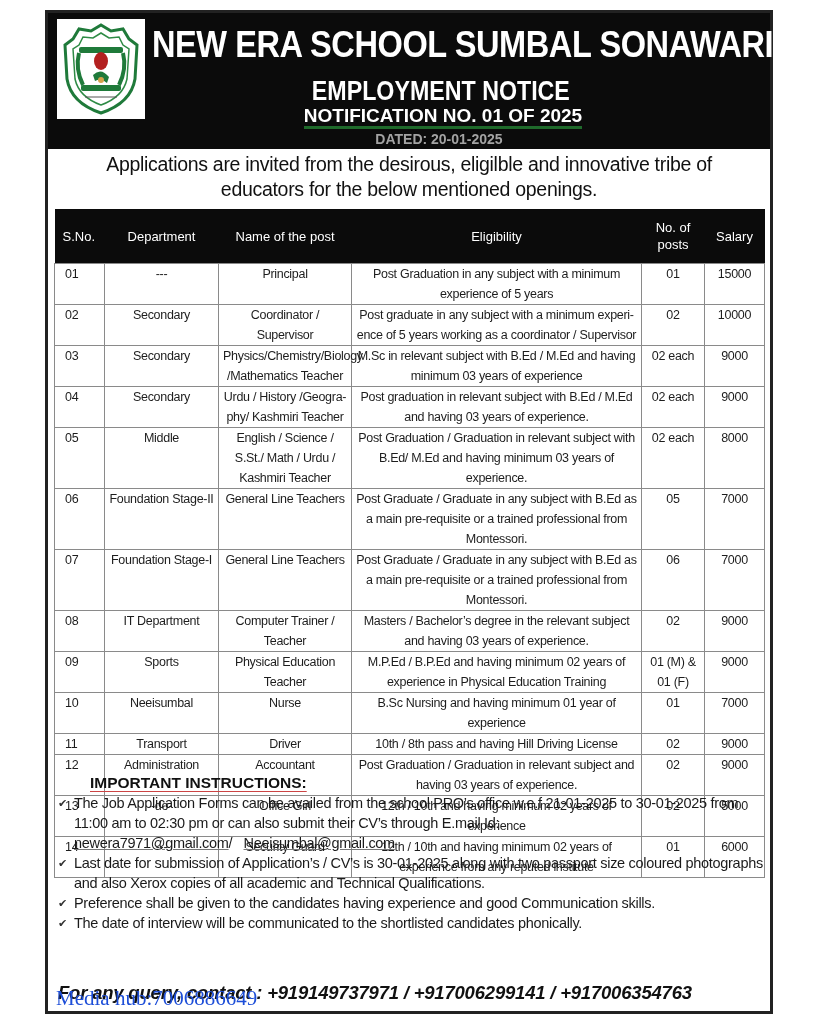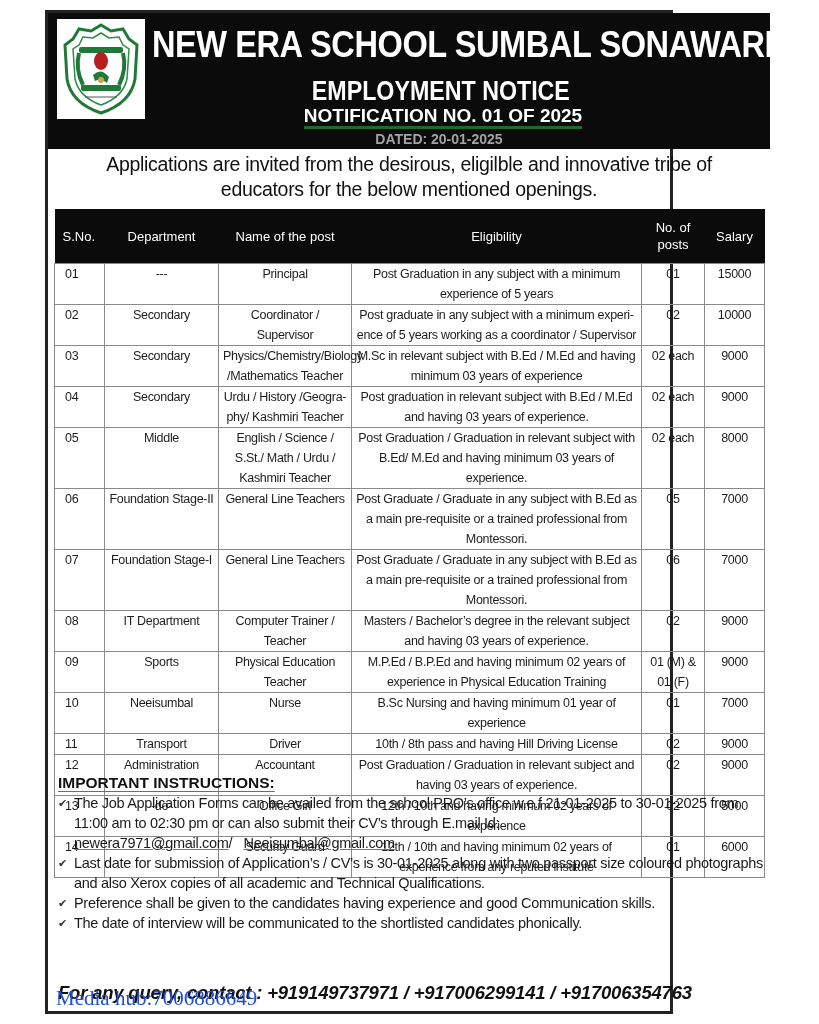--- a/index.html
+++ b/index.html
@@ -1,18 +1,18 @@
 <!DOCTYPE html>
 <html><head>
 <meta charset="utf-8">
 <style>
   html, body { margin: 0; padding: 0; background: #ffffff; }
   body { width: 819px; height: 1024px; position: relative; overflow: hidden;
          font-family: "Liberation Sans", "DejaVu Sans", sans-serif; color: #1a1a1a; }
-  .frame { position: absolute; left: 45px; top: 10px; width: 628px; height: 1004px;
+  .frame { position: absolute; left: 45px; top: 10px; width: 728px; height: 1004px;
            border: 3px solid #222; box-sizing: border-box; background: #fff; }
   .banner { position: absolute; left: 0; top: 0; width: 722px; height: 136px; background: #0b0b0b; }
   .logo-box { position: absolute; left: 9px; top: 6px; width: 88px; height: 100px; background: #fff; }
   .logo-box svg { width: 88px; height: 100px; display: block; }
   .school-name { position: absolute; left: 104px; top: 10px; width: 616px; color: #fff;
                  font-family: "Liberation Sans", sans-serif; font-weight: bold; font-size: 37px;
                  letter-spacing: -0.5px; transform: scaleX(0.88); transform-origin: left top;
                  white-space: nowrap; line-height: 44px; }
   .notice-title { position: absolute; left: 0; width: 722px; top: 63px; text-align: center; color: #fff;
                   font-weight: bold; font-size: 27px; line-height: 30px; padding-left: 60px; box-sizing: border-box;
@@ -29,21 +29,21 @@
   table.jobs th { background: #0b0b0b; color: #fff; font-weight: normal; height: 54px; font-size: 13px;
                   line-height: 17px; padding: 0 4px; }
   table.jobs td { border: 1px solid #8a8a8a; text-align: center; vertical-align: top; padding: 0 4px;
                   color: #1d1d1d; letter-spacing: -0.3px; }
   table.jobs td.sno { text-align: left; padding-left: 10px; }
   table.jobs th.sno-h { text-align: left; padding-left: 8px; }
   table.jobs tr.body-row td { height: 1px; }
   .instructions { position: absolute; left: 10px; top: 760px; width: 705px; }
   .instr-title { font-weight: bold; font-size: 15.5px; line-height: 20px; color: #111;
                  text-decoration: underline; text-decoration-color: #c44; text-decoration-thickness: 1px;
-                 text-underline-offset: 3px; }
+                 text-underline-offset: 3px; margin-left: 32px; }
   .instr-item { position: relative; padding-left: 16px; font-size: 14.5px; line-height: 20px; color: #1a1a1a;
                 letter-spacing: -0.3px; }
   .instr-item .check { position: absolute; left: 0; top: 0; font-size: 11px; color: #333; }
   .email { text-decoration: underline; text-decoration-color: #777; }
   .contact { position: absolute; left: 10px; top: 934px; width: 705px; font-weight: bold; font-style: italic;
              font-size: 18.5px; line-height: 24px; color: #111; letter-spacing: -0.2px; white-space: nowrap; margin-top: 34px; }
   .media { position: absolute; left: 8px; top: 972px; font-family: "Liberation Serif", serif; font-size: 21px;
            line-height: 26px; color: #1d4ed8; }
   .sig { position: absolute; right: 5px; top: 963px; text-align: right; font-size: 13px; line-height: 19px; color: #111; margin-top: 44px; }
 </style>

